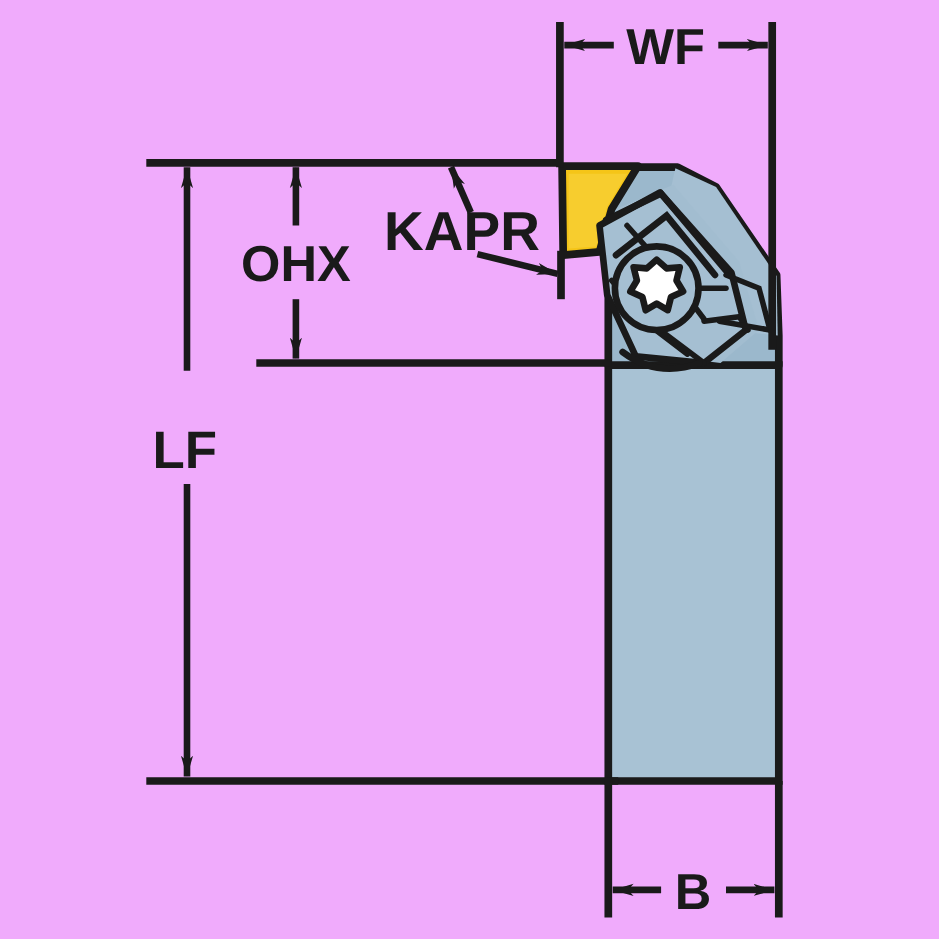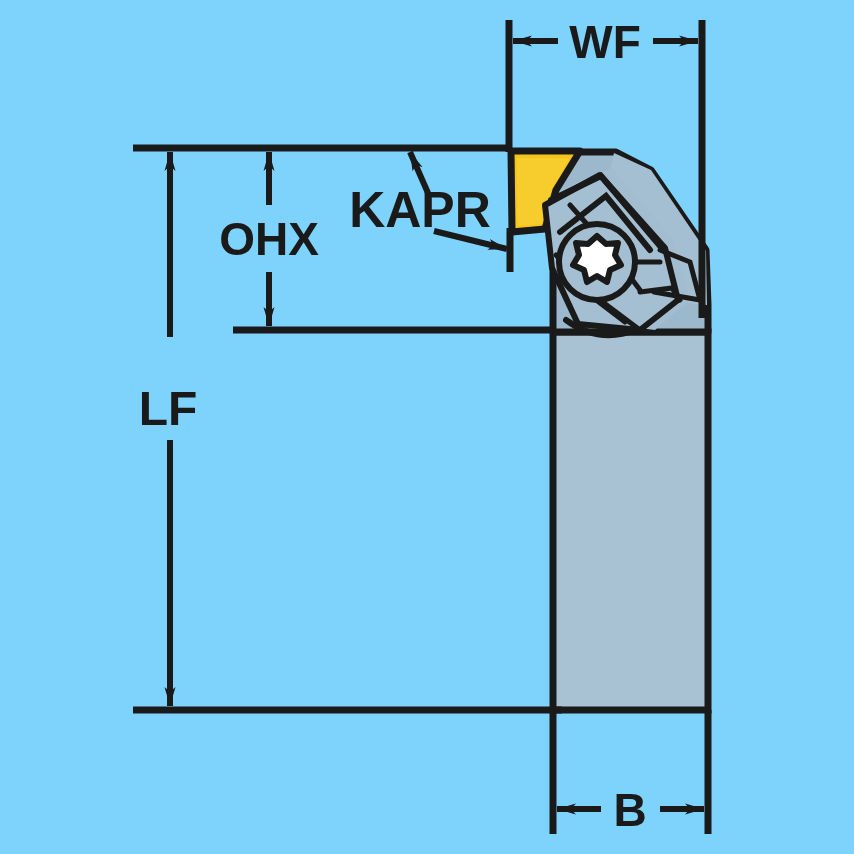--- a/index.html
+++ b/index.html
@@ -7,21 +7,21 @@
     padding: 0;
     background: #ffffff;
   }
   body {
     font-family: "Liberation Sans", sans-serif;
   }
   #drawing-root {
     position: relative;
     width: 854px;
     height: 854px;
-    background: #7dd3fc;
+    background: #f0abfc;
     overflow: hidden;
   }
   #drawing-svg {
     display: block;
     width: 854px;
     height: 854px;
   }
   .dim-label {
     font-family: "Liberation Sans", sans-serif;
     font-weight: bold;

